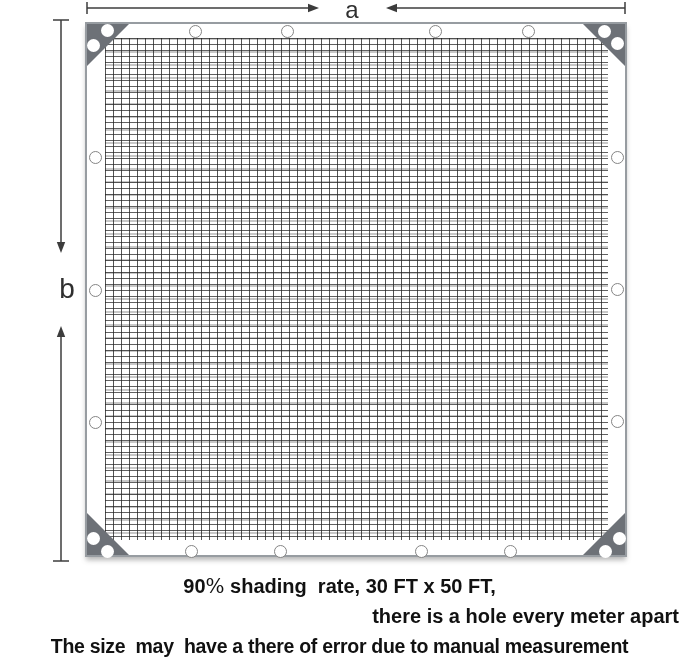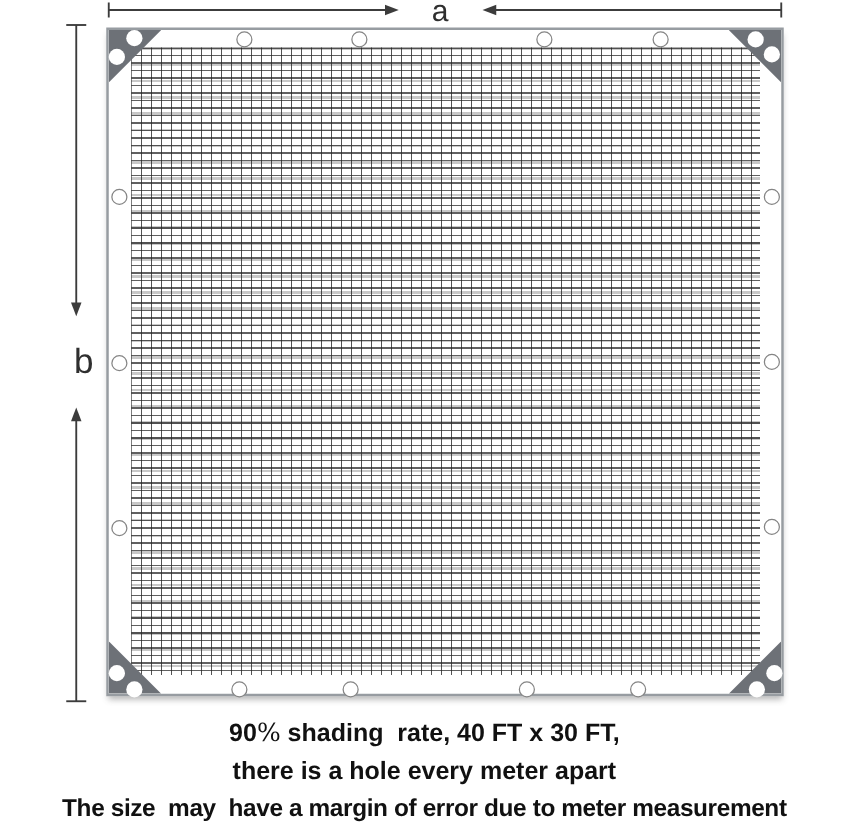--- a/index.html
+++ b/index.html
@@ -29,21 +29,21 @@
   .dims{position:absolute;left:0;top:0;pointer-events:none;}
   .dim-label{position:absolute;color:#2f2f2f;font-weight:400;}
   .label-a{left:336px;top:-4px;width:32px;text-align:center;font-size:24px;line-height:28px;}
   .label-b{left:53px;top:272px;width:28px;text-align:center;font-size:28px;line-height:34px;}
 
   
   .caption{position:absolute;left:0;top:572px;width:679px;text-align:center;
            font-weight:bold;color:#111111;}
   .cap-line{white-space:pre;}
   .line1{font-size:20px;line-height:29px;}
-  .line2{font-size:20px;line-height:30px;}
+  .line2{font-size:20px;line-height:30px;text-align:right;}
   .line3{font-size:19.5px;line-height:30px;letter-spacing:-0.3px;}
   .pct{font-family:"DejaVu Serif", serif;font-weight:400;}
 </style>
 </head>
 <body>
 
 <div class="tarp">
   <div class="mesh"></div>
 
   <div class="corner tl"></div>
@@ -95,16 +95,16 @@
     <polygon points="61,326 56.8,337 65.2,337" stroke="none"></polygon>
     <line x1="61" y1="336" x2="61" y2="561"></line>
     <line x1="53" y1="561" x2="69" y2="561"></line>
   </g>
 </svg>
 
 <div class="dim-label label-a">a</div>
 <div class="dim-label label-b">b</div>
 
 <div class="caption">
-  <div class="cap-line line1"><span>90</span><span class="pct">%</span><span> shading  rate, 40 FT x 30 FT,</span></div>
+  <div class="cap-line line1"><span>90</span><span class="pct">%</span><span> shading  rate, 30 FT x 50 FT,</span></div>
   <div class="cap-line line2">there is a hole every meter apart</div>
-  <div class="cap-line line3">The size  may  have a margin of error due to meter measurement</div>
+  <div class="cap-line line3">The size  may  have a there of error due to manual measurement</div>
 </div>
 
 </body></html>

